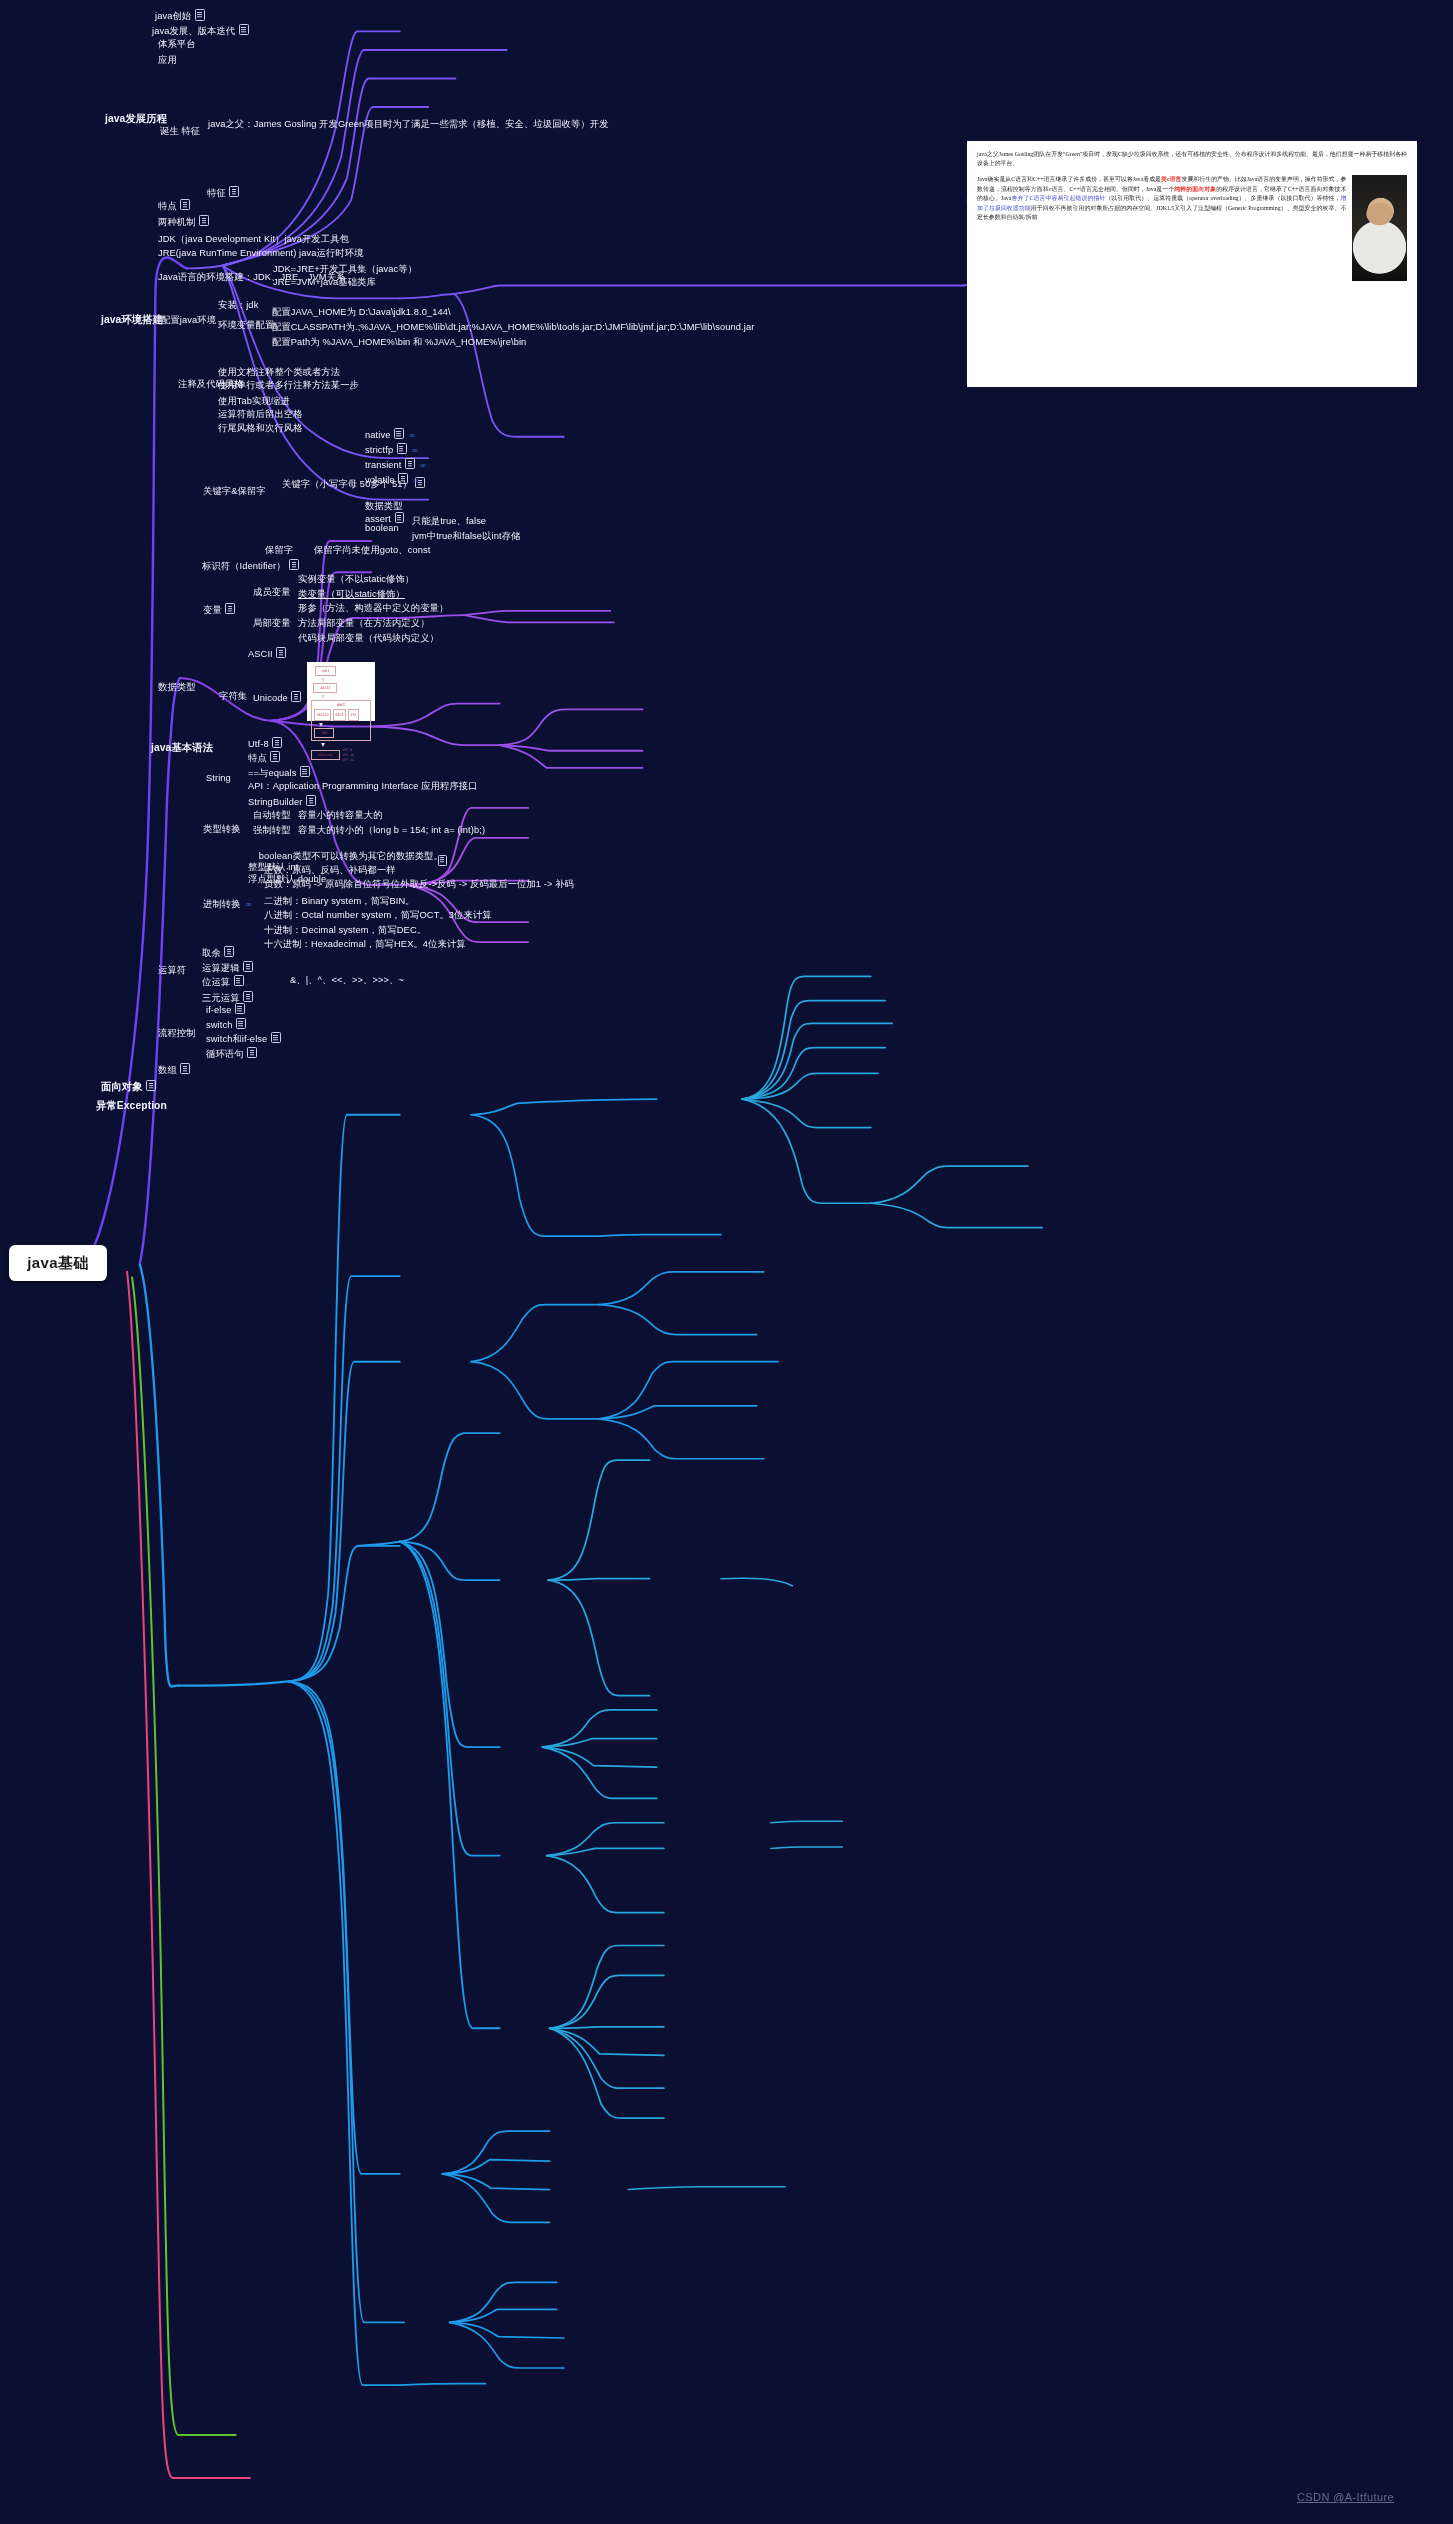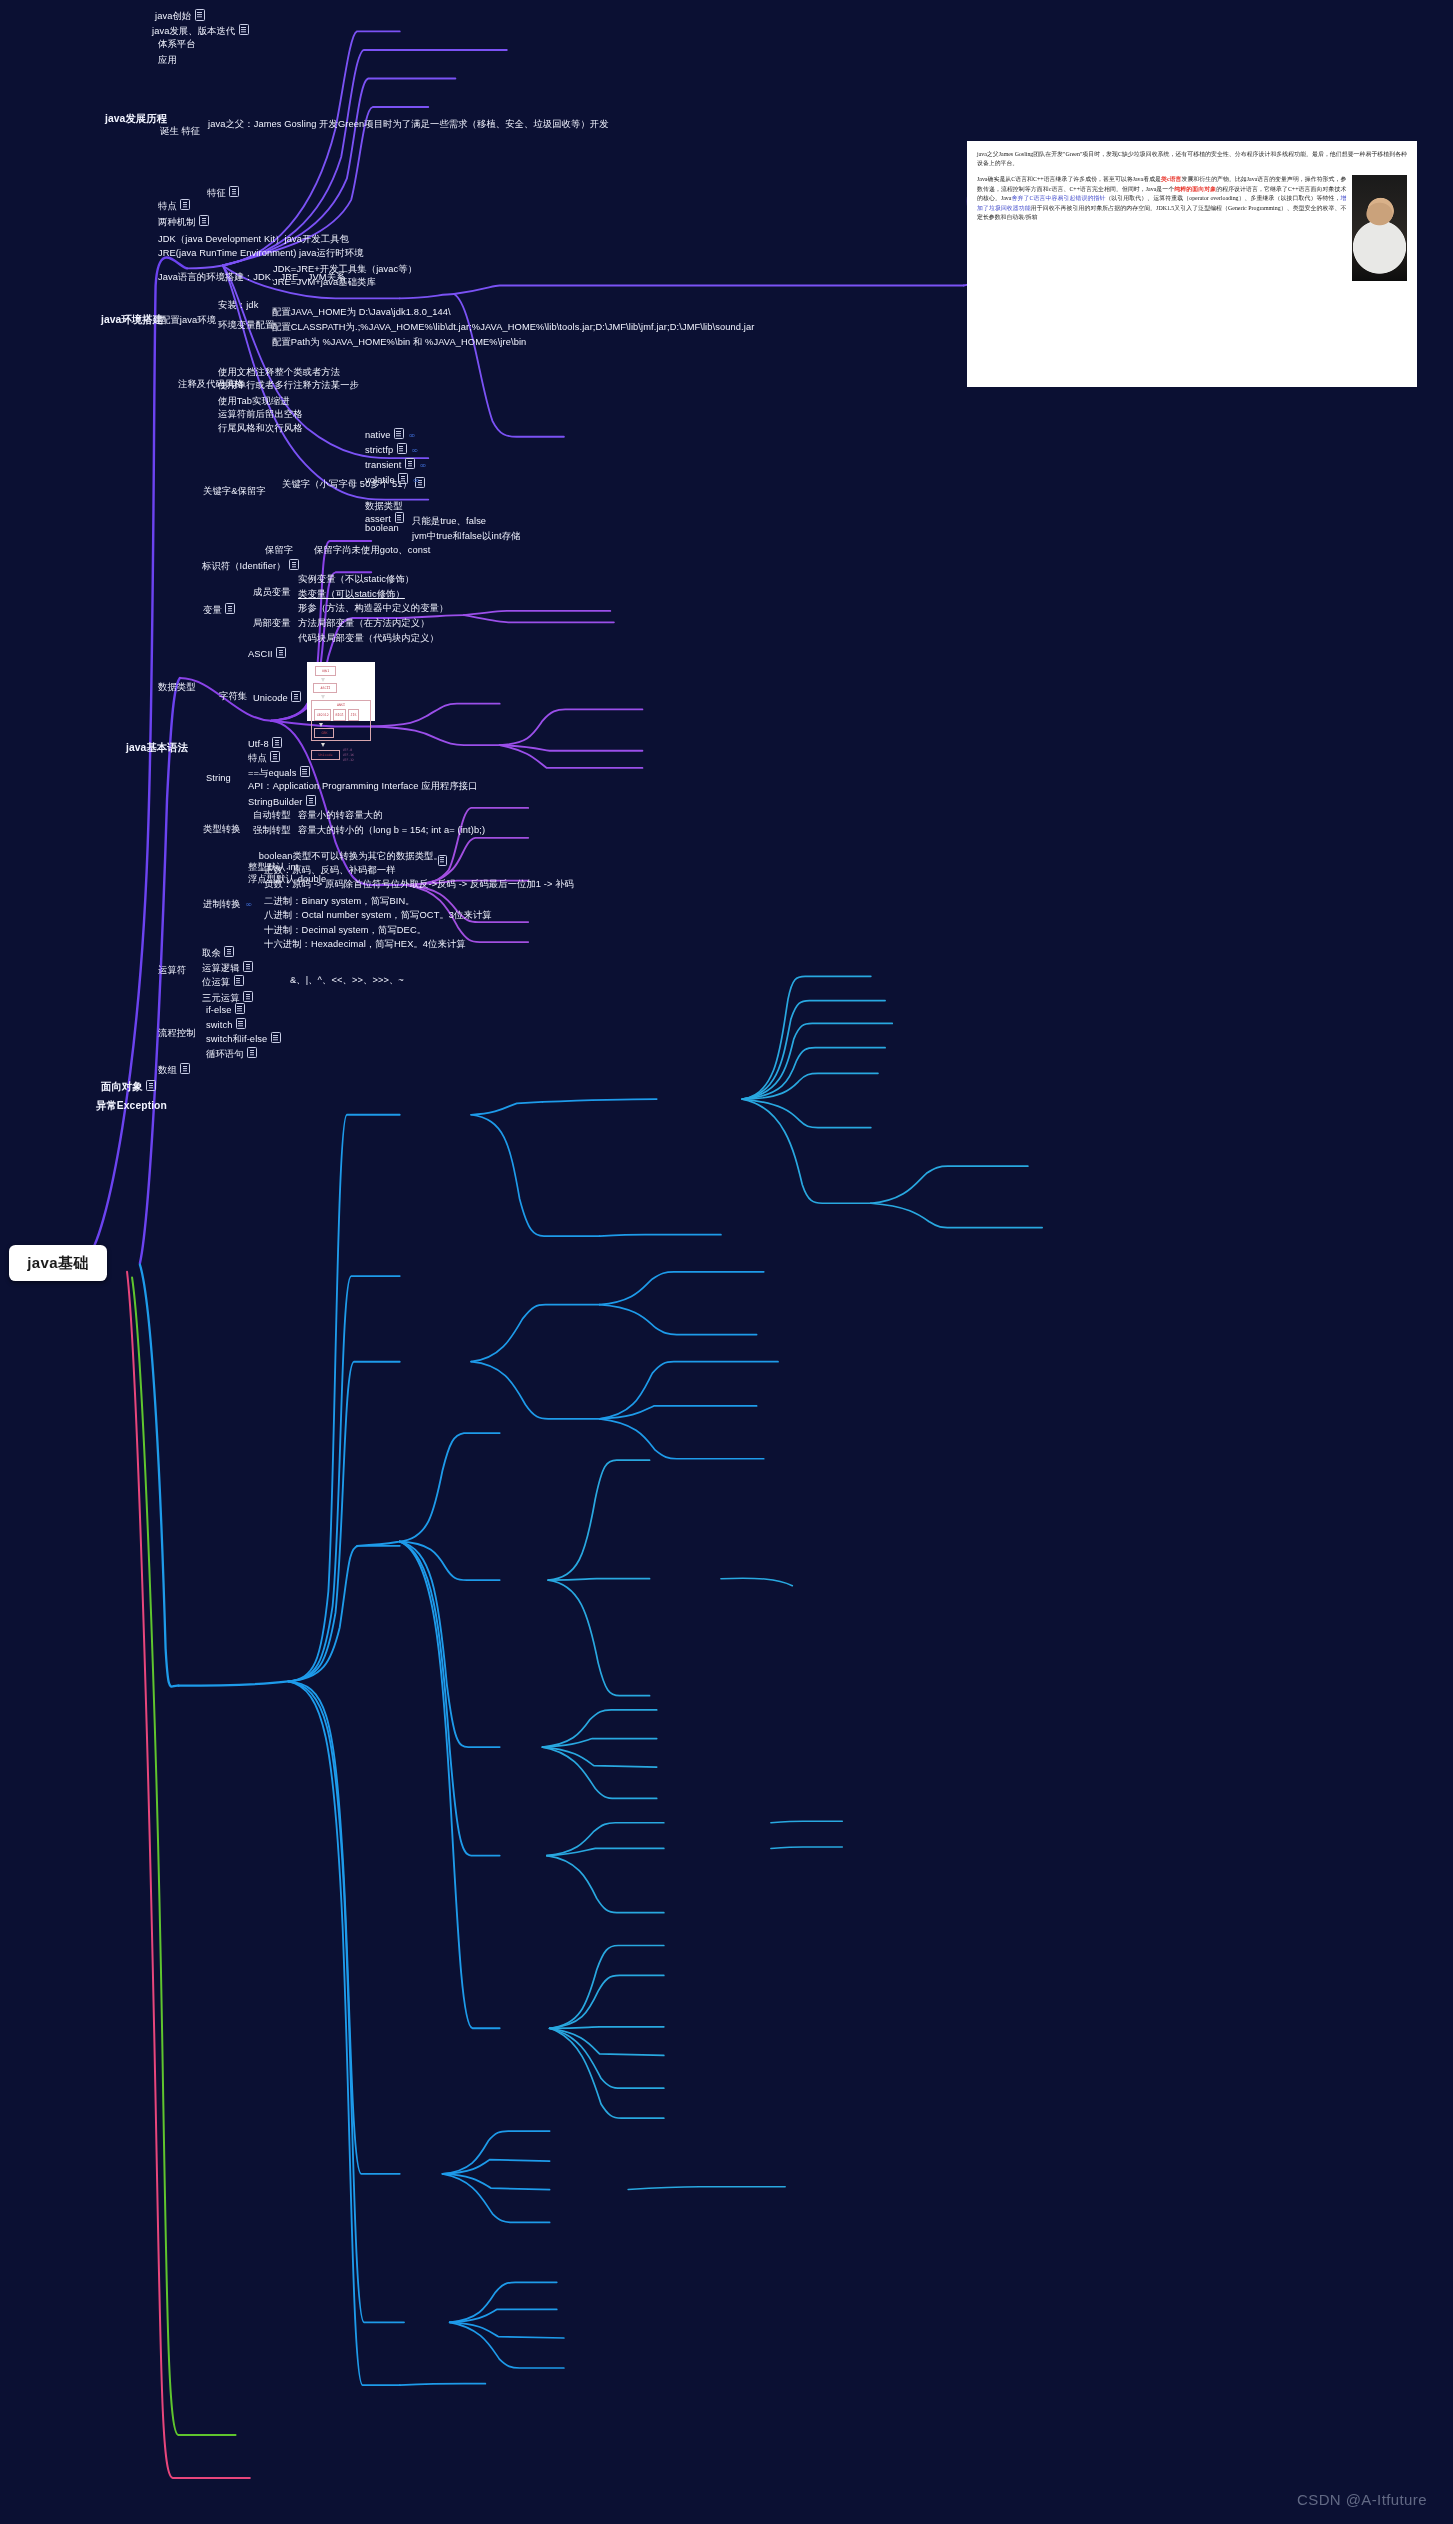--- a/index.html
+++ b/index.html
@@ -125,24 +125,25 @@
     border-top:4.3px solid #d9d9d9;
   }
   .diagram .row{display:flex;gap:2.1px;margin-top:2.1px;}
   .diagram .row .bx{flex:1;}
   .diagram .ansi{border:0.7px solid #d8a6ae;padding:2.1px;}
   .diagram .ansi>.t{color:#c0404e;font-size:3.3px;text-align:center;font-family:"DejaVu Sans Mono",monospace;}
   .diagram .uni{display:flex;align-items:center;gap:2.9px;margin-top:1.4px;}
   .diagram .uni .labels{font-size:3.1px;color:#9a5b8e;line-height:1.5;font-family:"DejaVu Sans Mono",monospace;}
   .watermark{
     position:absolute;
-    font-size:15px;
+    font-size:11px;
     color:#7e869f;
     opacity:.75;
     letter-spacing:0.4px;
+    text-decoration:underline;
   }
 </style>
 </head>
 <body>
 
 <div id="canvas">
 
   <svg class="links" viewBox="0 0 2037 3538" preserveAspectRatio="none" fill="none" stroke-linecap="round">
     <g stroke="#6c43f0" stroke-width="3.4">
       <path d="M120 1765 C 150 1740, 198 1500, 208 1150 C 216 880, 215 560, 218 400 C 222 330, 250 375, 262 376"></path>
@@ -389,21 +390,21 @@
   <div class="node" style="left:218px; top:396px;">
     <span>使用Tab实现缩进</span>
   </div>
   <div class="node" style="left:218px; top:409px;">
     <span>运算符前后留出空格</span>
   </div>
   <div class="node" style="left:218px; top:423px;">
     <span>行尾风格和次行风格</span>
   </div>
 
-  <div class="node lvl1" style="left:90px; top:742px;padding-left:36px;">
+  <div class="node lvl1" style="left:115px; top:742px;padding-left:36px;">
     <span>java基本语法</span>
   </div>
 
   <div class="node" style="left:203px; top:486px;">
     <span>关键字&amp;保留字</span>
   </div>
   <div class="node" style="left:282px; top:477px;">
     <span>关键字（小写字母 50多个 51）</span><i class="ic"></i>
   </div>
   <div class="node" style="left:365px; top:428px;">

